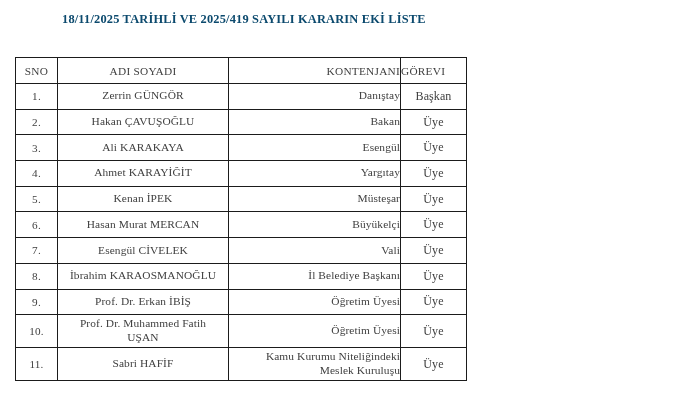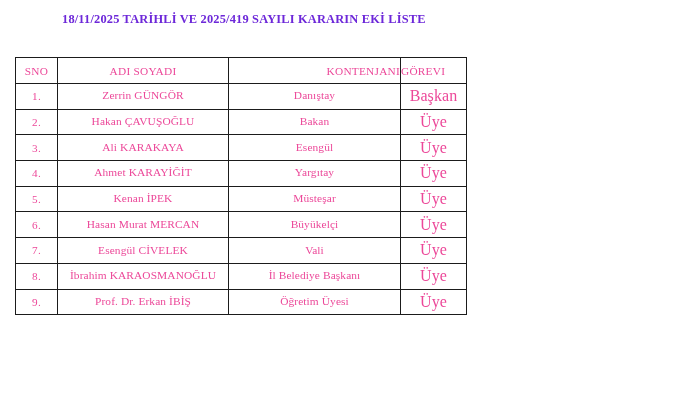--- a/index.html
+++ b/index.html
@@ -25,36 +25,36 @@
 
   
   .doc-title {
     position: absolute;
     left: 62px;
     top: 12px;
     font-size: 12.4px;
     font-weight: bold;
     letter-spacing: 0.18px;
     white-space: nowrap;
-    color: #6d28d9;
+    color: #0c4a6e;
   }
 
   
   .table-wrap {
     position: absolute;
     left: 15px;
     top: 57px;
     width: 451px;
   }
 
   table.list-table {
     width: 451px;
     border-collapse: collapse;
     table-layout: fixed;
-    color: #ec4899;
+    color: #404040;
     font-family: Liberation Serif, serif;
   }
 
   table.list-table td,
   table.list-table th {
     border: 1px solid #1b1b1b;
     padding: 0;
     vertical-align: middle;
     font-weight: normal;
   }
@@ -87,28 +87,28 @@
     font-size: 11.2px;
     letter-spacing: 0.2px;
   }
   td.cell-name {
     text-align: center;
     padding-left: 9px;
     font-size: 11.4px;
     letter-spacing: 0.1px;
   }
   td.cell-quota {
-    text-align: center;
+    text-align: right;
     padding-left: 8px;
     font-size: 11.4px;
     letter-spacing: 0.1px;
   }
   td.cell-role {
     text-align: center;
-    font-size: 16px;
+    font-size: 12px;
     letter-spacing: 0.1px;
   }
 
   .line2 {
     display: block;
     line-height: 1.22;
   }
   .cell-lines {
     display: block;
     line-height: 1.22;
@@ -231,19 +231,41 @@
           <td class="cell-sno">9.</td>
           <td class="cell-name">
               <span class="cell-lines">Prof. Dr. Erkan İBİŞ</span>
             </td>
           <td class="cell-quota">
               <span class="cell-lines">Öğretim Üyesi</span>
             </td>
           <td class="cell-role">Üye</td>
         </tr>
 
-
+        <tr class="tall">
+          <td class="cell-sno">10.</td>
+          <td class="cell-name">
+            <span class="cell-lines">Prof. Dr. Muhammed Fatih</span>
+            <span class="line2">UŞAN</span>
+          </td>
+          <td class="cell-quota">
+              <span class="cell-lines">Öğretim Üyesi</span>
+            </td>
+          <td class="cell-role">Üye</td>
+        </tr>
+
+        <tr class="tall">
+          <td class="cell-sno">11.</td>
+          <td class="cell-name">
+              <span class="cell-lines">Sabri HAFİF</span>
+            </td>
+          <td class="cell-quota">
+            <span class="cell-lines">Kamu Kurumu Niteliğindeki</span>
+            <span class="line2">Meslek Kuruluşu</span>
+          </td>
+          <td class="cell-role">Üye</td>
+        </tr>
 
       </tbody>
     </table>
   </div>
 
 </div>
 
 </body></html>

